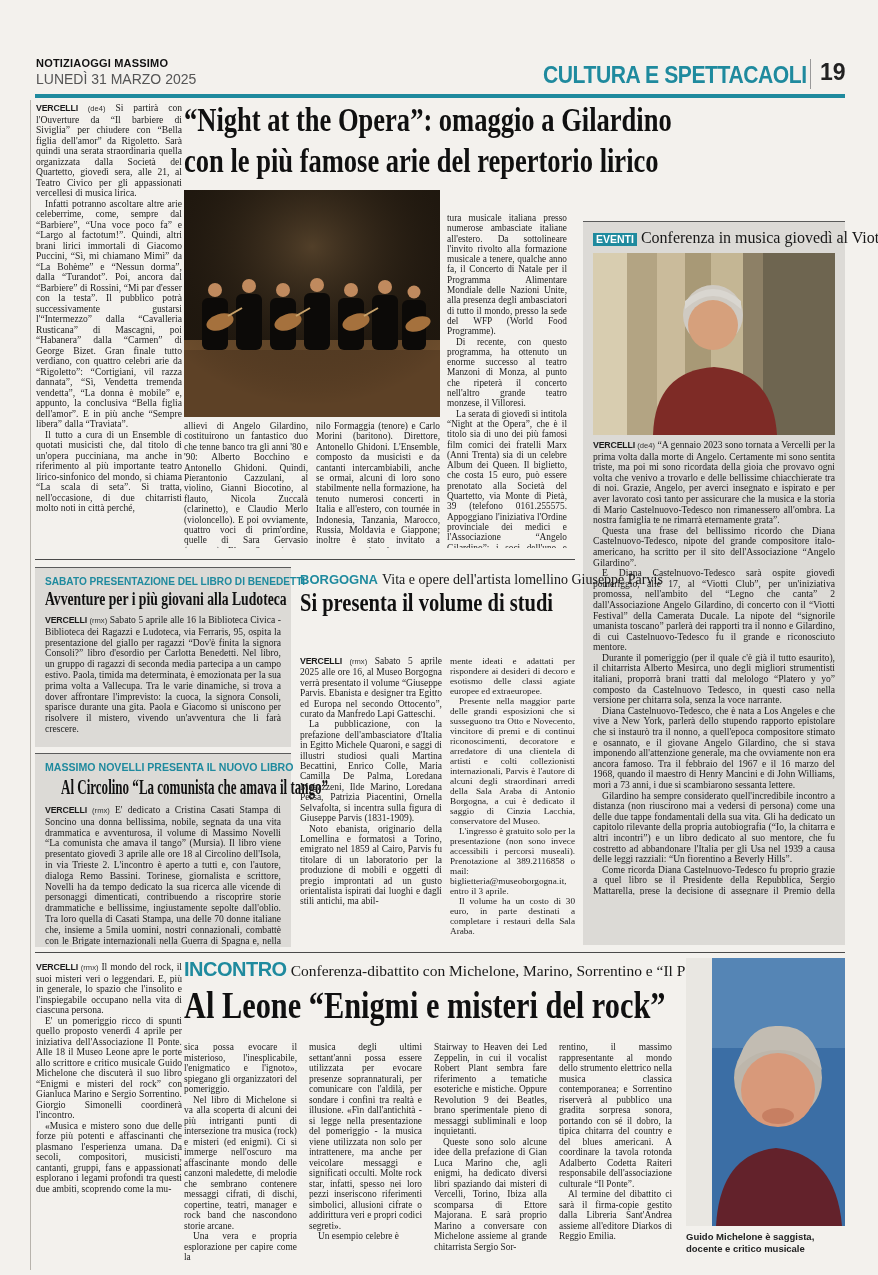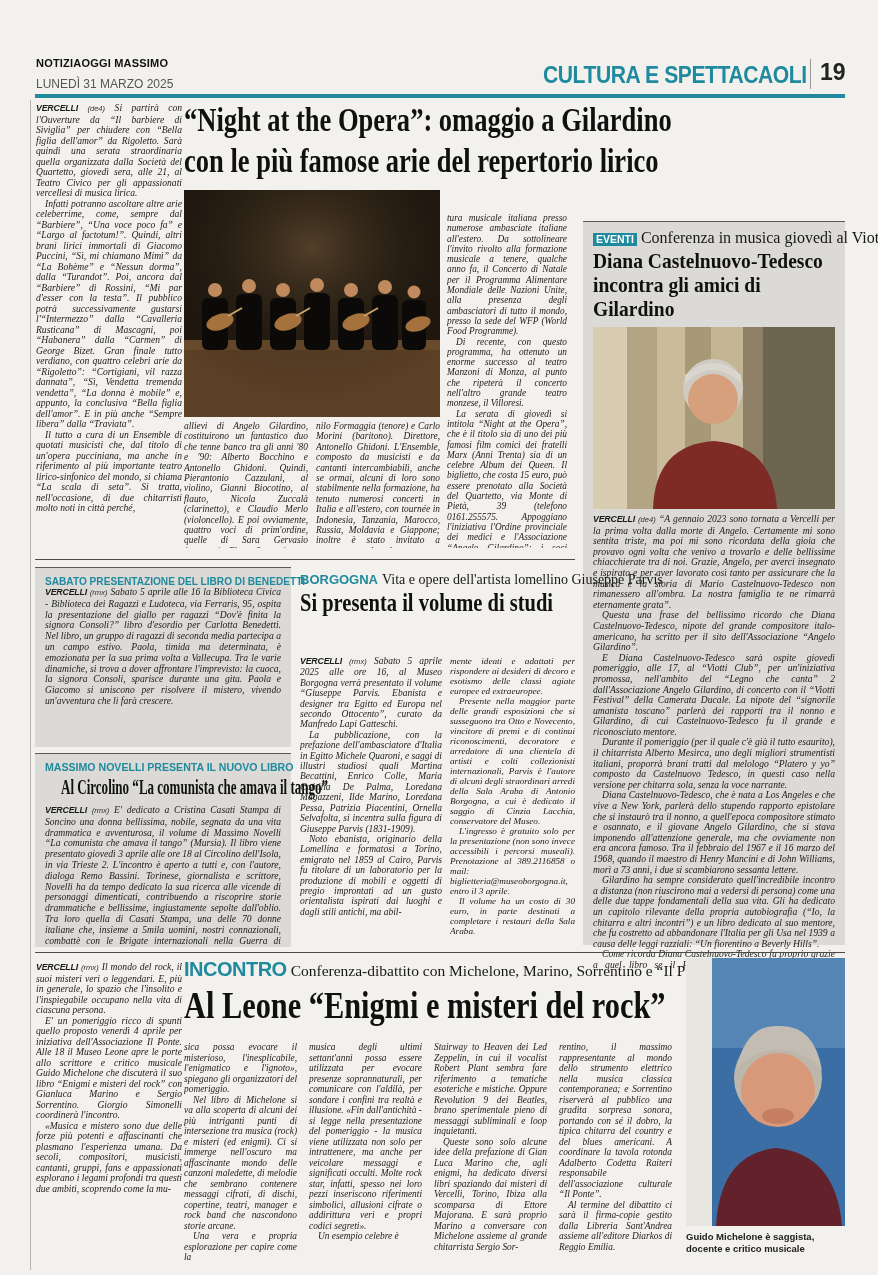--- a/index.html
+++ b/index.html
@@ -1,30 +1,30 @@
 <!DOCTYPE html>
 <html lang="it"><head>
 <meta charset="utf-8">
 <style>
   html,body{margin:0;padding:0;background:#888;}
   #page{position:relative;width:878px;height:1275px;background:#f3f1ed;overflow:hidden;
         font-family:"Liberation Serif",serif;color:#1b1b1b;}
   .abs{position:absolute;}
   
   .paper-name{font-family:"Liberation Sans",sans-serif;font-weight:bold;font-size:11px;letter-spacing:.2px;color:#111;}
-  .paper-date{font-family:"Liberation Sans",sans-serif;font-size:12px;color:#555;margin-top:8px;}
+  .paper-date{font-family:"Liberation Sans",sans-serif;font-size:14px;color:#555;margin-top:2px;}
   .section-title{font-family:"Liberation Sans",sans-serif;font-weight:bold;font-size:24px;color:#1f8a9e;
                  letter-spacing:-.5px;white-space:nowrap;}
   .page-num{font-family:"Liberation Sans",sans-serif;font-weight:bold;font-size:23px;color:#222;}
   .teal-rule{background:#1f8a9e;}
   .hair{background:#4a4a4a;}
   .vhair{background:#b7b3ac;}
   
   .news{font-size:9.6px;line-height:10.5px;text-align:justify;overflow:hidden;hyphens:auto;}
-  .news p{margin:0;text-indent:9px;font-style:italic;}
+  .news p{margin:0;text-indent:9px;}
   .news p.first{text-indent:0;}
   .dl{font-family:"Liberation Sans",sans-serif;font-weight:bold;font-size:8.8px;letter-spacing:-.2px;}
   .ag{font-family:"Liberation Sans",sans-serif;font-size:7.6px;color:#333;}
   
   .hl{font-weight:bold;color:#101010;}
   .cond{display:inline-block;transform-origin:0 50%;white-space:nowrap;}
   .lead-hl{font-size:34px;line-height:41px;}
   .lead-hl .cond{transform:scaleX(.78);}
   
   .kick{font-family:"Liberation Sans",sans-serif;font-weight:bold;color:#1f8a9e;}
@@ -130,23 +130,20 @@
     <p>La serata di giovedì si intitola “Night at the Opera”, che è il titolo sia di uno dei più famosi film comici dei fratelli Marx (Anni Trenta) sia di un celebre Album dei Queen. Il biglietto, che costa 15 euro, può essere prenotato alla Società del Quartetto, via Monte di Pietà, 39 (telefono 0161.255575. Appoggiano l'iniziativa l'Ordine provinciale dei medici e l'Associazione “Angelo Gilardino”: i soci dell'uno e dell'altra potranno acquistare il biglietto al prezzo di 10 euro.</p>
   </div>
 
   <div class="abs hair" style="left:35px;top:559px;width:540px;height:1px;"></div>
 
   <div class="abs panel" style="left:583px;top:221px;width:262px;height:724px;">
     <div style="white-space:nowrap;">
       <span class="chip">EVENTI</span>
       <span class="kick-serif" style="font-size:16px;">Conferenza in musica giovedì al Viotti Club</span>
     </div>
-    <div class="hl" style="font-size:21px;line-height:24px;margin-top:2px;">
-      <span style="display:inline-block;transform:scaleX(.93);transform-origin:0 0;width:107%;">Diana Castelnuovo-Tedesco incontra gli amici di Gilardino</span>
-    </div>
     <svg width="242" height="182" style="margin:6px 0 5px 0;">
       <rect width="242" height="182" fill="#c4b694"></rect>
       <g>
         <rect x="0" width="34" height="182" fill="#d8cdb0"></rect>
           <rect x="34" width="30" height="182" fill="#b3a483"></rect>
         <rect x="64" width="28" height="182" fill="#cabb9b"></rect>
           <rect x="92" width="26" height="182" fill="#a89976"></rect>
         <rect x="170" width="72" height="182" fill="#6e6550"></rect>
           <rect x="150" width="20" height="182" fill="#8d8066"></rect>
       </g>
@@ -165,20 +162,23 @@
       <p>Diana Castelnuovo-Tedesco, che è nata a Los Angeles e che vive a New York, parlerà dello stupendo rapporto epistolare che si instaurò tra il nonno, a quell'epoca compositore stimato e osannato, e il giovane Angelo Gilardino, che si stava imponendo all'attenzione generale, ma che ovviamente non era ancora famoso. Tra il febbraio del 1967 e il 16 marzo del 1968, quando il maestro di Henry Mancini e di John Williams, morì a 73 anni, i due si scambiarono sessanta lettere.</p>
       <p>Gilardino ha sempre considerato quell'incredibile incontro a distanza (non riuscirono mai a vedersi di persona) come una delle due tappe fondamentali della sua vita. Gli ha dedicato un capitolo rilevante della propria autobiografia (“Io, la chitarra e altri incontri”) e un libro dedicato al suo mentore, che fu costretto ad abbandonare l'Italia per gli Usa nel 1939 a causa delle leggi razziali: “Un fiorentino a Beverly Hills”.</p>
       <p>Come ricorda Diana Castelnuovo-Tedesco fu proprio grazie a quel libro se il Presidente della Repubblica, Sergio Mattarella, prese la decisione di assegnare il Premio della Presidenza della Repubblica e la Medaglia della Camera dei Deputati alla memoria del nonno: il primo tributo ufficiale dello Stato da quando il compositore fu costretto a emigrare negli Stati Uniti.</p>
     </div>
   </div>
 
   <div class="abs panel" style="left:35px;top:567px;width:256px;height:180px;">
     <div class="kick" style="font-size:11.5px;white-space:nowrap;">
       <span class="cond" style="transform:scaleX(.88);">SABATO PRESENTAZIONE DEL LIBRO DI BENEDETTI</span>
     </div>
+    <div class="hl" style="font-size:18px;margin:2px 0 5px 0;white-space:nowrap;">
+      <span class="cond" style="transform:scaleX(.76);">Avventure per i più giovani alla Ludoteca</span>
+    </div>
     <div class="news" style="height:128px;">
       <p class="first"><span class="dl">VERCELLI</span> <span class="ag">(rmx)</span> <span>Sabato 5 aprile alle 16 la Biblioteca Civica - Biblioteca dei Ragazzi e Ludoteca, via Ferraris, 95, ospita la presentazione del giallo per ragazzi “Dov'è finita la signora Consoli?” libro d'esordio per Carlotta Benedetti. Nel libro, un gruppo di ragazzi di seconda media partecipa a un campo estivo. Paola, timida ma determinata, è emozionata per la sua prima volta a Vallecupa. Tra le varie dinamiche, si trova a dover affrontare l'imprevisto: la cuoca, la signora Consoli, sparisce durante una gita. Paola e Giacomo si uniscono per risolvere il mistero, vivendo un'avventura che li farà crescere.</span></p>
     </div>
   </div>
 
   <div class="abs panel" style="left:35px;top:753px;width:256px;height:194px;">
     <div class="kick" style="font-size:11.5px;white-space:nowrap;">
       <span class="cond" style="transform:scaleX(.92);">MASSIMO NOVELLI PRESENTA IL NUOVO LIBRO</span>
     </div>
     <div class="hl" style="font-size:21px;margin:2px 0 5px 16px;white-space:nowrap;">

